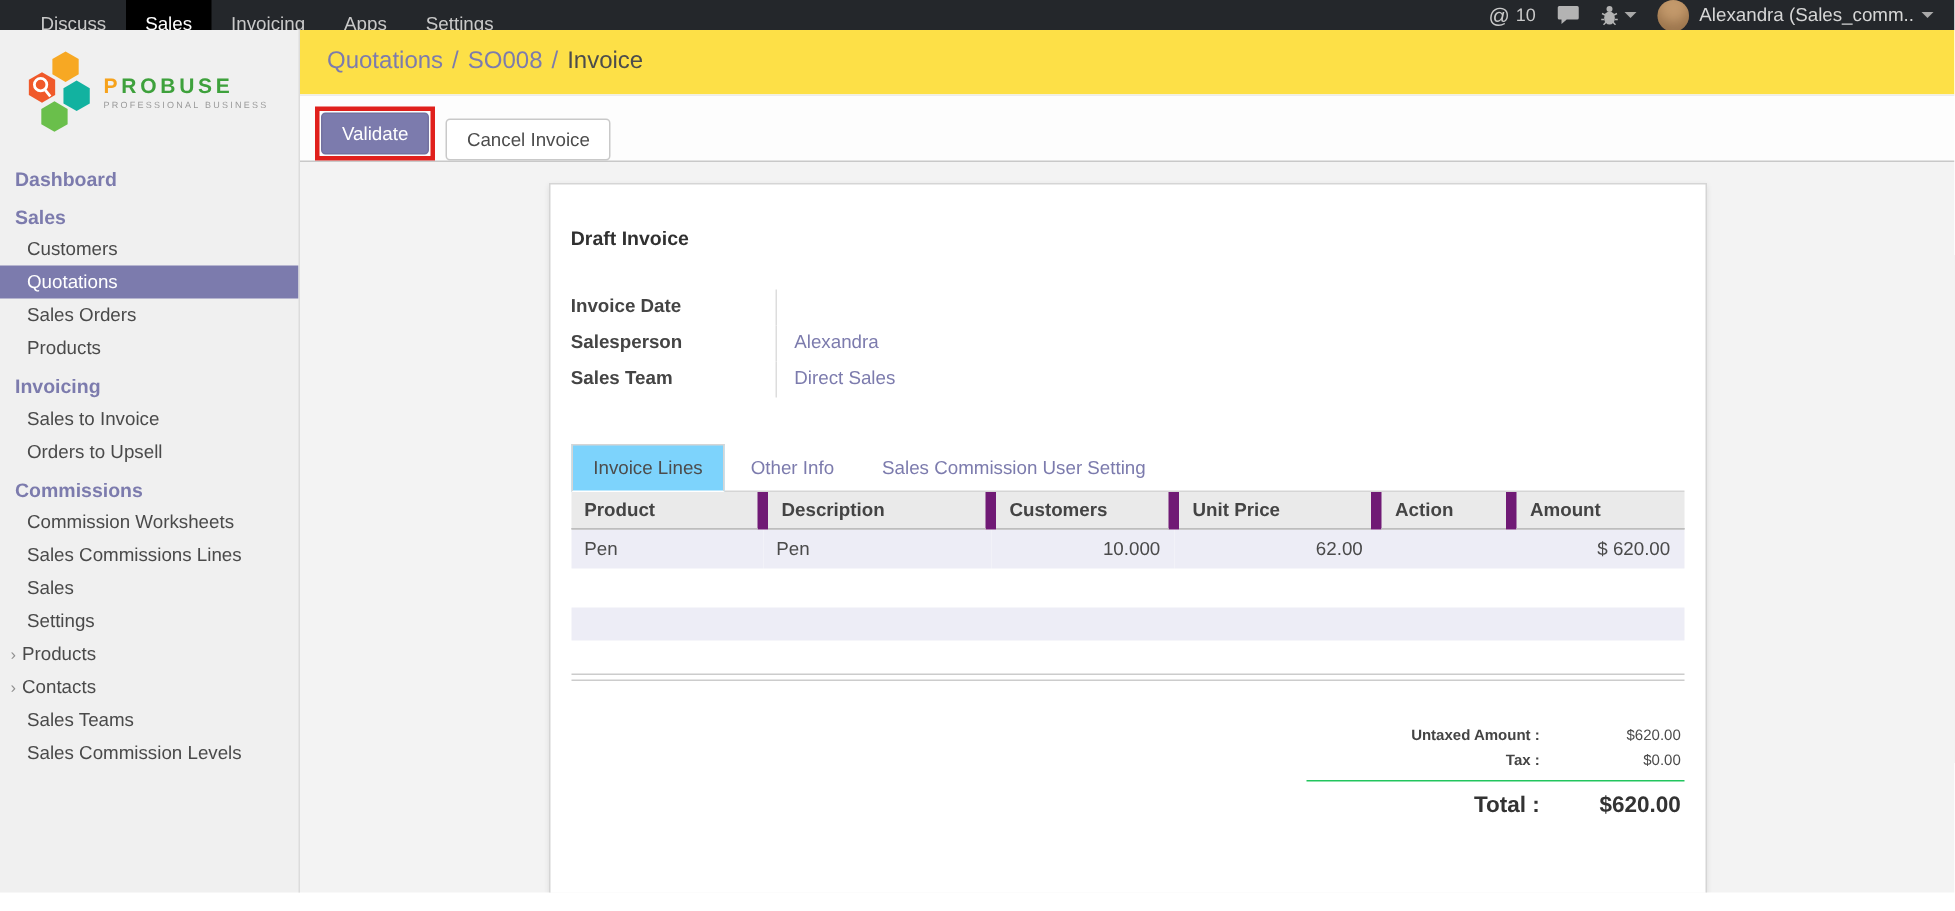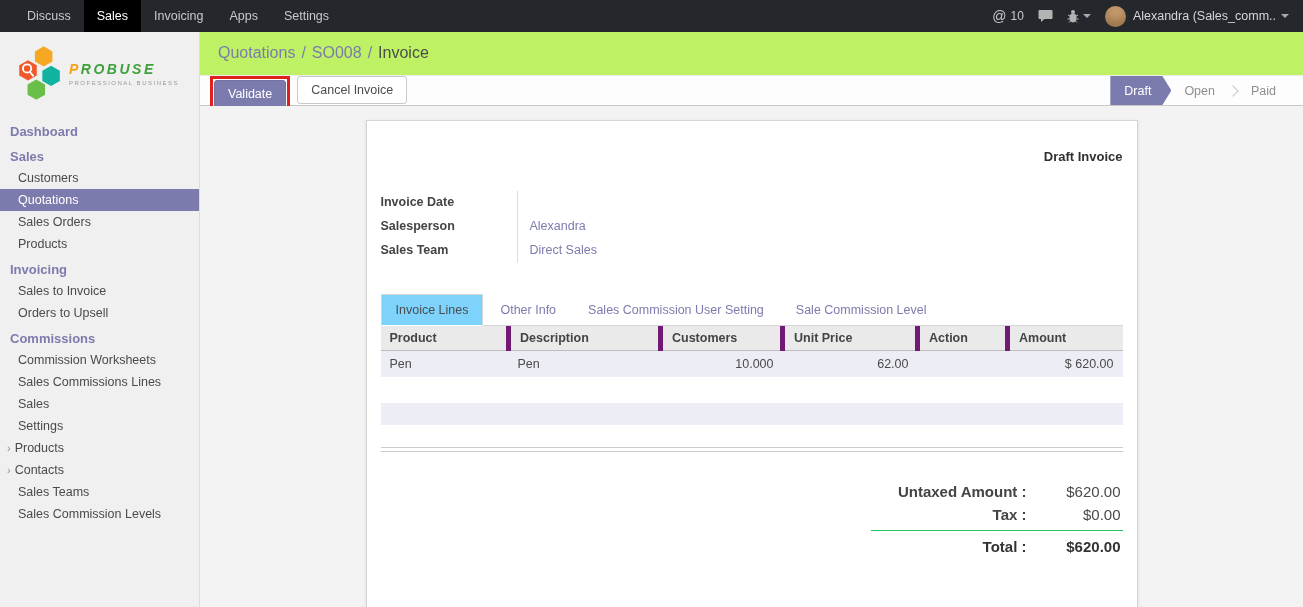--- a/index.html
+++ b/index.html
@@ -1,104 +1,104 @@
 <!DOCTYPE html>
 <html><head>
 <meta charset="utf-8">
 <style>
   * { box-sizing: border-box; margin: 0; padding: 0; }
   html, body { width: 1303px; height: 607px; overflow: hidden; }
   body { font-family: "Liberation Sans", sans-serif; font-size: 13px; color: #4c4c4c; background: #fff; }
   [data-interactable="true"] { cursor: pointer; }
 
   
-  .topbar { height: 32px; background: #24272b; display: flex; color: #c9c9c9; font-size: 12.5px; }
+  .topbar { height: 20px; background: #24272b; display: flex; color: #c9c9c9; font-size: 12.5px; }
   .tb-left { display: flex; padding-left: 14px; }
   .tb-item { padding: 0 13px; line-height: 32px; }
   .tb-item.active { background: #000; color: #fff; }
   .tb-right { margin-left: auto; display: flex; align-items: center; gap: 14px; padding-right: 14px; }
   .systray-item { display: flex; align-items: center; }
   .at { font-size: 14px; }
   .cnt { font-size: 12px; margin-left: 4px; }
   .caret { display: inline-block; width: 0; height: 0; border-left: 4px solid transparent; border-right: 4px solid transparent; border-top: 4px solid #666; margin-left: 6px; vertical-align: middle; }
   .tb-right .caret { border-top-color: #a9a9a9; margin-left: 4px; }
   .avatar { width: 21px; height: 21px; border-radius: 50%; background: #c49a6c; box-shadow: inset 0 -6px 8px rgba(80,50,20,.35); display: inline-block; }
   .uname { margin: 0 1px 0 7px; color: #d6d6d6; white-space: nowrap; }
 
   
   .shell { display: flex; height: 575px; }
 
   
   .sidebar { width: 200px; min-width: 200px; background: #f0f0f0; border-right: 1px solid #dcdcdc; font-size: 12.5px; overflow: hidden; }
   .logo { display: flex; align-items: center; padding: 13px 6px 14px 16px; gap: 5px; }
-  .logo-title { font-size: 14px; font-weight: bold; letter-spacing: 2.5px; line-height: 1.1; font-style: italic; }
+  .logo-title { font-size: 14px; font-weight: bold; letter-spacing: 2.5px; line-height: 1.1; }
   .lt-first { color: #f6a21c; }
   .lt-rest { color: #3ea13c; }
   .logo-sub { font-size: 6px; color: #9a9a9a; letter-spacing: 1.5px; margin-top: 2px; white-space: nowrap; }
   .nav-heading { color: #7c7bad; font-weight: bold; font-size: 13px; padding: 7px 10px 3px 10px; }
   .nav-item { padding: 4px 8px 4px 18px; color: #4a4a4a; white-space: nowrap; }
   .nav-item.active { background: #7c7bad; color: #fff; }
   .nav-item.has-exp { padding-left: 7px; }
   .exp { color: #8f8f8f; font-size: 11px; margin-right: 4px; }
 
   
   .main { flex: 1; display: flex; flex-direction: column; background: #fdfdfd; min-width: 0; }
-  .cp { padding: 6px 16px 0 18px; background: #bef264; }
+  .cp { padding: 6px 16px 0 18px; background: #fde047; }
   .breadcrumb { font-size: 16px; margin: 6px 0 13px; color: #7c7bad; }
   .bc-link { color: #7c7bad; text-decoration: none; }
   .bc-sep { margin: 0 6px; color: #7c7bad; }
   .bc-current { color: #4c4c4c; }
   .cp-row1 { display: flex; align-items: center; position: relative; padding-bottom: 11px; }
   .btn { font-family: inherit; font-size: 12.5px; padding: 4px 13px; border-radius: 3px; border: 1px solid #c9c9c9; background: #fff; color: #4c4c4c; line-height: 1.45; }
   .btn-primary { background: #7c7bad; border-color: #7372a0; color: #fff; }
   .btn + .btn { margin-left: 5px; }
   .cp-center { position: absolute; left: 44%; transform: translateX(-50%); display: flex; gap: 4px; }
   .pager { margin-left: auto; display: flex; align-items: center; gap: 12px; }
   .pager-value { font-size: 12.5px; color: #4c4c4c; }
   .pager-btns { display: flex; }
   .pager-btn { width: 29px; height: 27px; background: #fff; border: 1px solid #c9c9c9; font-size: 14px; color: #666; line-height: 1; }
   .pager-btn.prev { border-radius: 3px 0 0 3px; margin-right: -1px; }
   .pager-btn.next { border-radius: 0 3px 3px 0; }
 
   
-  .statusrow { display: flex; align-items: flex-start; height: 31px; padding-left: 10px; background: #fdfdfd; border-top: 1px solid #ececec; border-bottom: 1px solid #c8c8c8; }
+  .statusrow { display: flex; align-items: flex-end; height: 45px; padding-left: 10px; background: #fdfdfd; border-top: 1px solid #ececec; border-bottom: 1px solid #c8c8c8; }
   .red-box { display: inline-block; border: 3px solid #e0201c; padding: 1px; margin-right: 7px; }
   .statusbar { margin-left: auto; display: flex; align-items: center; height: 100%; padding-right: 14px; }
   .step { font-size: 12.5px; color: #8f8f8f; padding: 0 13px; height: 100%; display: flex; align-items: center; }
   .step.active { background: #7c7bad; color: #fff; padding: 0 20px 0 14px; clip-path: polygon(0 0, calc(100% - 9px) 0, 100% 50%, calc(100% - 9px) 100%, 0 100%); }
   .chev { width: 8px; height: 8px; border-top: 1px solid #c6c6c6; border-right: 1px solid #c6c6c6; transform: rotate(45deg); margin: 0 1px; }
 
   
   .content { flex: 1; background: #f3f3f3; overflow: hidden; }
   .sheet { width: 772px; margin: 14px auto 0; background: #fff; border: 1px solid #d5d5d5; box-shadow: 0 1px 4px rgba(0,0,0,.09); padding: 16px 14px 150px; }
-  .sheet-title { font-weight: bold; font-size: 13px; margin-top: 12px; color: #303030; text-align: right; }
+  .sheet-title { font-weight: bold; font-size: 13px; margin-top: 12px; color: #303030; }
   .fields { display: flex; justify-content: space-between; align-items: flex-start; margin-top: 27px; }
   .fgroup { width: 48.6%; display: grid; grid-template-columns: 136px 1fr; align-content: start; }
   .flabel { font-weight: bold; color: #444; padding: 4px 8px 6px 0; font-size: 12.5px; }
   .fvalue { border-left: 1px solid #ddd; padding: 4px 0 6px 12px; min-height: 23px; font-size: 12.5px; }
   .fvalue a { color: #7c7bad; text-decoration: none; }
 
   .notebook { margin-top: 31px; }
   .tabs { display: flex; border-bottom: 1px solid #d5d5d5; }
   .tab { padding: 8px 14px; color: #7c7bad; font-size: 12.5px; margin-bottom: -1px; border: 1px solid transparent; white-space: nowrap; }
   .tab.active { background: #7dd3fc; border-color: #d5d5d5; border-bottom-color: #fff; color: #4c4c4c; }
   .tab + .tab { margin-left: 2px; }
 
   table.lines { width: 100%; border-collapse: collapse; }
-  .lines thead th { background: #eaeaea; text-align: left; font-size: 12.5px; font-weight: bold; color: #444; padding: 5px 9px; border-bottom: 1px solid #bdbdbd; border-right: 5px solid #701a75; }
+  .lines thead th { background: #eaeaea; text-align: left; font-size: 12.5px; font-weight: bold; color: #444; padding: 5px 9px; border-bottom: 1px solid #bdbdbd; border-right: 7px solid #701a75; }
   .lines thead th:last-child { border-right: none; }
   .lines tbody tr { background: #ededf6; }
   .lines tbody td { padding: 6px 9px; font-size: 12.5px; color: #4a4a4a; }
   .num { text-align: right; }
   .empty-row { height: 26px; }
   .stripe-row { height: 22px; background: #ededf6; }
 
   .hr { border-top: 1px solid #ccc; border-bottom: 1px solid #ccc; height: 5px; margin-top: 22px; }
   .totals { width: 252px; margin: 28px 0 0 auto; }
-  .t-row { display: flex; padding: 3px 2px; font-size: 15px; align-items: baseline; }
+  .t-row { display: flex; padding: 3px 2px; font-size: 10px; align-items: baseline; }
   .t-label { flex: 1; text-align: right; font-weight: bold; padding-right: 14px; color: #444; }
   .t-value { width: 80px; text-align: right; color: #4a4a4a; }
   .t-total { border-top: 1px solid #22c55e; margin-top: 4px; padding-top: 7px; font-size: 15px; }
   .t-total .t-label, .t-total .t-value { font-weight: bold; color: #333; }
 </style>
 </head>
 <body>
 
 <div class="topbar" data-interactable="false">
   <div class="tb-left" data-interactable="false">
@@ -178,26 +178,20 @@
       <div class="breadcrumb" data-interactable="false">
         <a class="bc-link" data-interactable="true">Quotations</a><span class="bc-sep" data-interactable="false">/</span><a class="bc-link" data-interactable="true">SO008</a><span class="bc-sep" data-interactable="false">/</span><span class="bc-current" data-interactable="false">Invoice</span>
       </div>
     </div>
 
     <div class="statusrow" data-interactable="false">
       <span class="red-box" data-interactable="false">
         <button class="btn btn-primary" data-interactable="true">Validate</button>
       </span>
       <button class="btn" data-interactable="true">Cancel Invoice</button>
-      <div class="statusbar" data-interactable="false">
-        <div class="step active" data-interactable="true">Draft</div>
-        <div class="step" data-interactable="true">Open</div>
-        <span class="chev" data-interactable="false"></span>
-        <div class="step" data-interactable="true">Paid</div>
-      </div>
     </div>
 
     <div class="content" data-interactable="false">
       <div class="sheet" data-interactable="false">
         <div class="sheet-title" data-interactable="false">Draft Invoice</div>
 
         <div class="fields" data-interactable="false">
           <div class="fgroup" data-interactable="false">
             <div class="flabel" data-interactable="false">Invoice Date</div>
             <div class="fvalue" data-interactable="false"></div>
@@ -206,21 +200,20 @@
             <div class="flabel" data-interactable="false">Sales Team</div>
             <div class="fvalue" data-interactable="false"><a data-interactable="true">Direct Sales</a></div>
           </div>
         </div>
 
         <div class="notebook" data-interactable="false">
           <div class="tabs" data-interactable="false">
             <div class="tab active" data-interactable="true">Invoice Lines</div>
             <div class="tab" data-interactable="true">Other Info</div>
             <div class="tab" data-interactable="true">Sales Commission User Setting</div>
-            <div class="tab" data-interactable="true">Sale Commission Level</div>
           </div>
 
           <table class="lines" data-interactable="false">
             <colgroup>
               <col style="width:128px">
                 <col style="width:152px">
                 <col style="width:122px">
                 <col style="width:135px">
                 <col style="width:90px">
                 <col style="width:115px">

